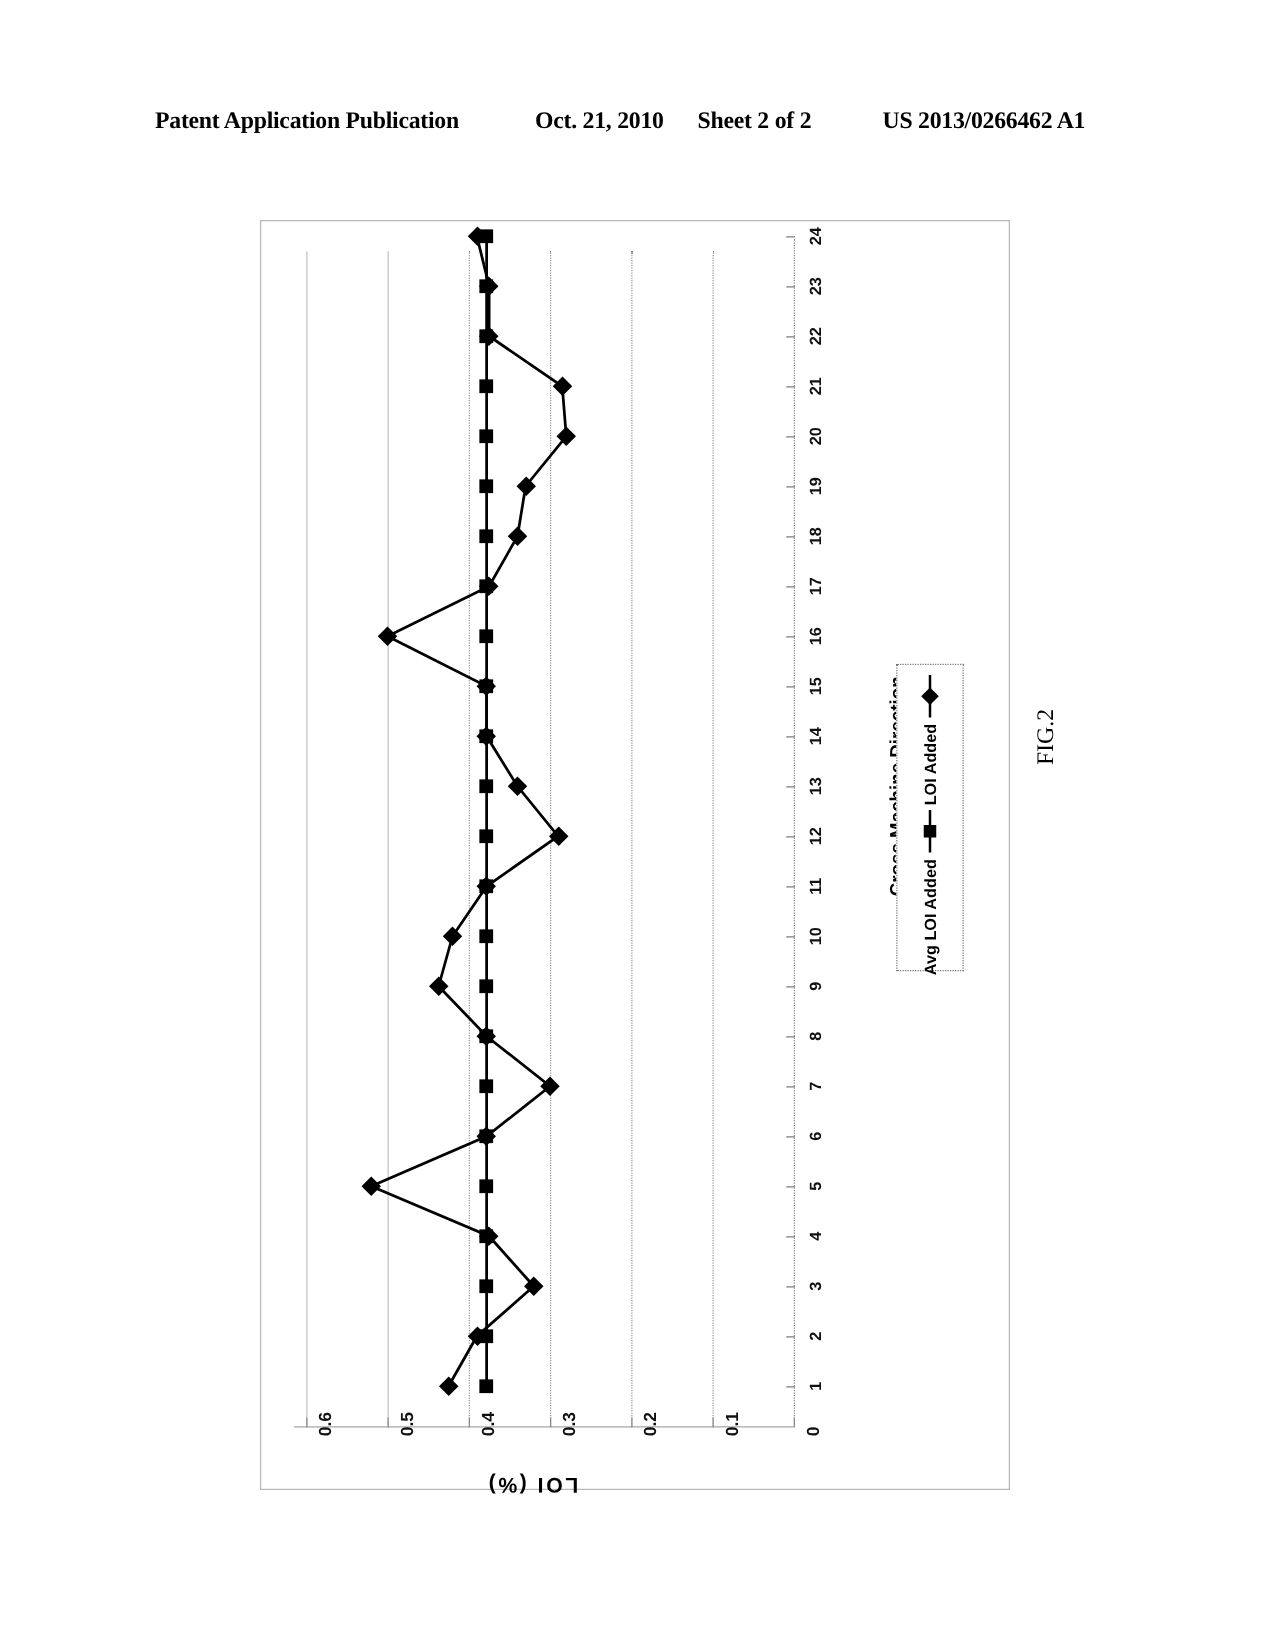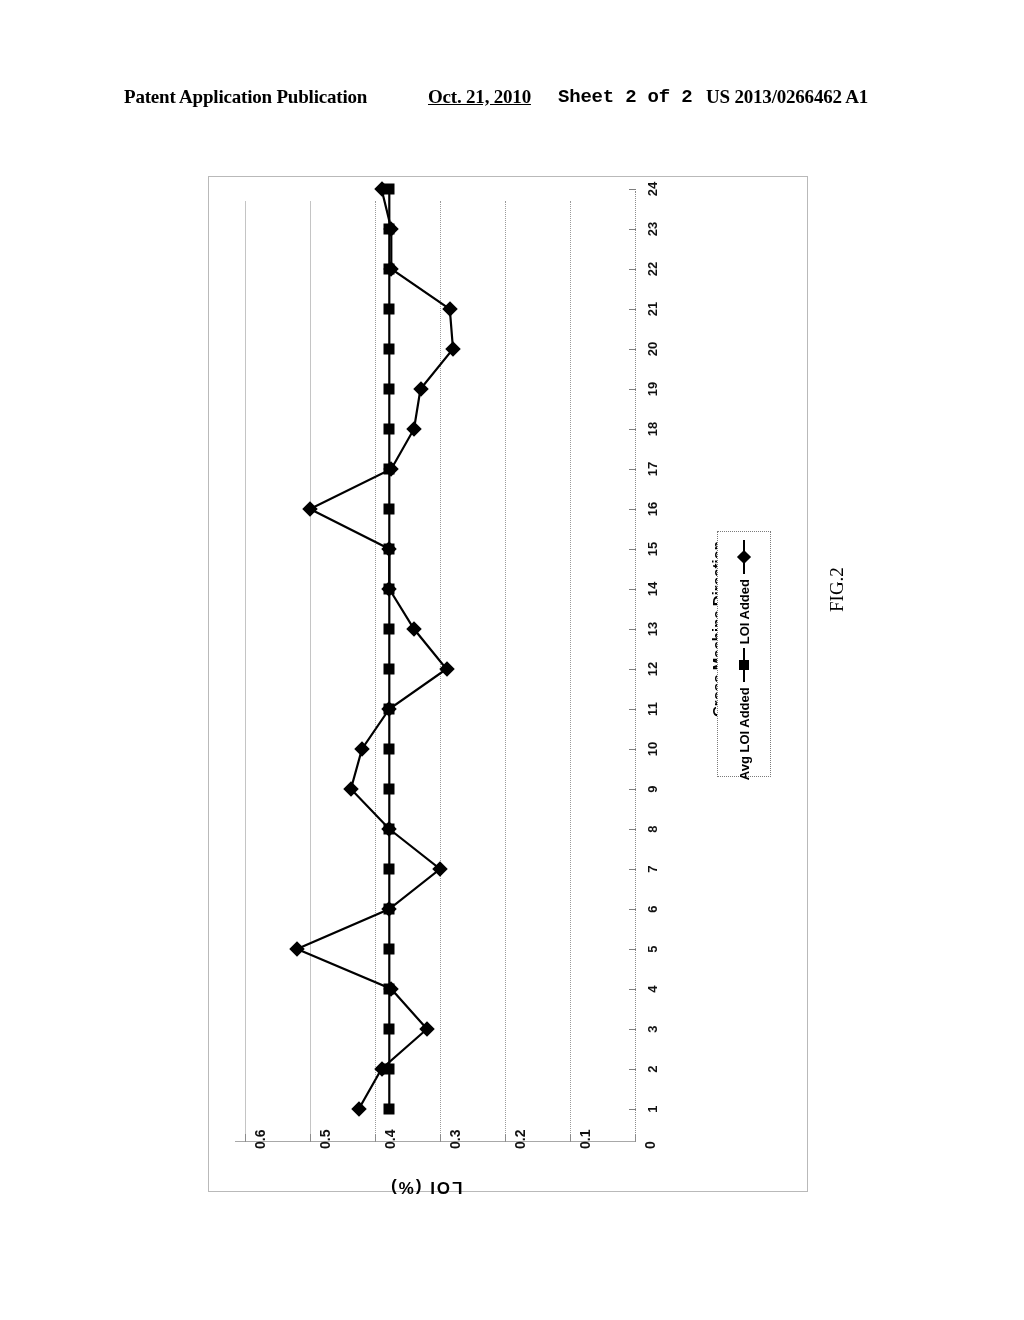--- a/index.html
+++ b/index.html
@@ -32,26 +32,24 @@
     letter-spacing: -0.2px;
     white-space: nowrap;
   }
   #page-header .hdr-pub {
     position: absolute;
     left: 124px;
   }
   #page-header .hdr-date {
     position: absolute;
     left: 428px;
-    text-decoration: underline;
   }
   #page-header .hdr-sheet {
     position: absolute;
     left: 558px;
-    font-family: Liberation Mono, monospace;
   }
   #page-header .hdr-number {
     position: absolute;
     left: 706px;
   }
 
   
   #figure-frame {
     position: absolute;
     left: 208px;

